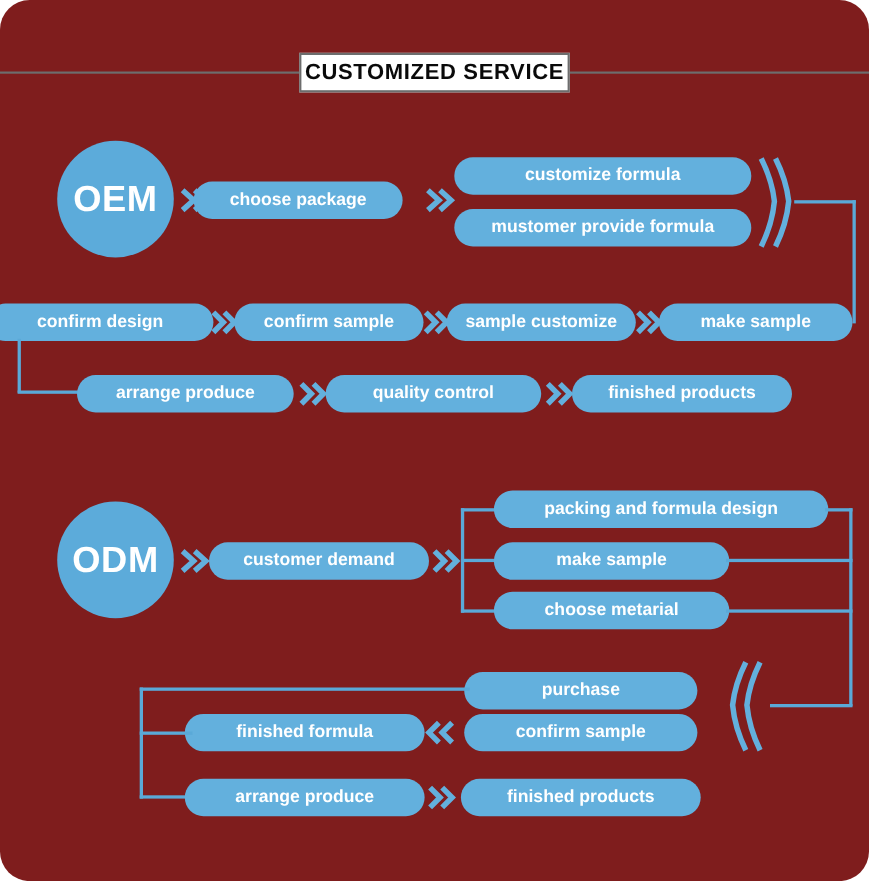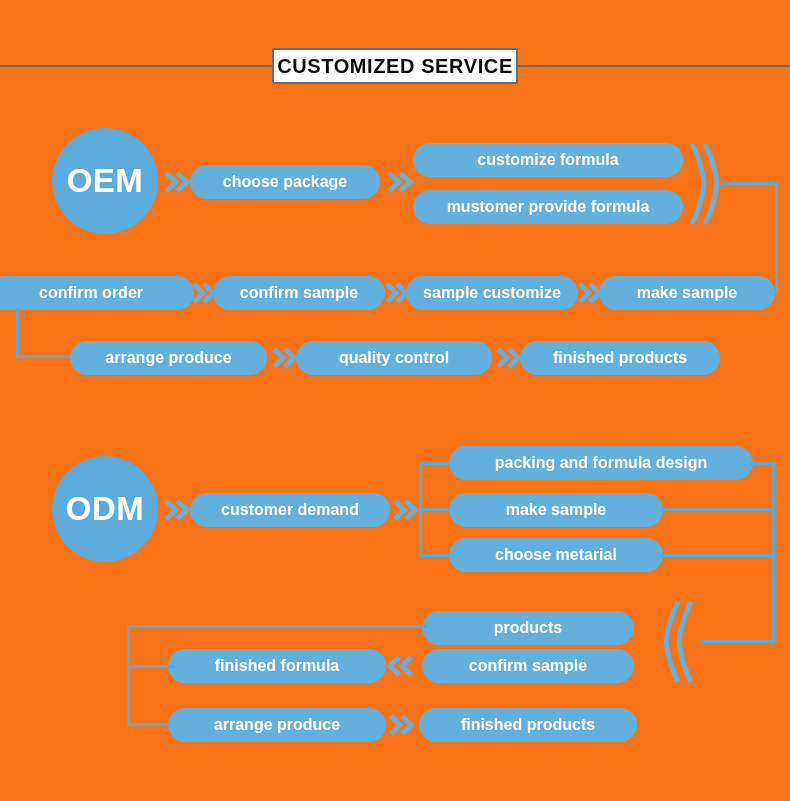--- a/index.html
+++ b/index.html
@@ -7,22 +7,23 @@
     padding: 0;
     background: #ffffff;
   }
   body {
     font-family: "Liberation Sans", sans-serif;
   }
   #canvas {
     position: relative;
     width: 790px;
     height: 801px;
-    background: #f97316;
+    background: #7f1d1d;
     overflow: hidden;
+    border-radius: 27px;
   }
 
   
   .header-band {
     position: absolute;
     left: 0;
     top: 48px;
     width: 790px;
     height: 36px;
   }
@@ -132,21 +133,21 @@
     <span>OEM</span>
   </div>
 
   <div class="chev" style="left:162px; top:167px; width:30px; height:30px;">
     <svg width="30" height="30" viewBox="0 0 30 30" aria-hidden="true">
       <path d="M4 6 L14 15 L4 24" fill="none" stroke="#63b0dd" stroke-width="5" stroke-linecap="butt" stroke-linejoin="miter"></path>
       <path d="M15 6 L25 15 L15 24" fill="none" stroke="#63b0dd" stroke-width="5" stroke-linecap="butt" stroke-linejoin="miter"></path>
     </svg>
   </div>
 
-  <div class="pill" style="left:190px; top:165px; width:190px;">
+  <div class="pill" style="left:176px; top:165px; width:190px;">
     <span>choose package</span>
   </div>
 
   <div class="chev" style="left:385px; top:167px; width:30px; height:30px;">
     <svg width="30" height="30" viewBox="0 0 30 30" aria-hidden="true">
       <path d="M4 6 L14 15 L4 24" fill="none" stroke="#63b0dd" stroke-width="5"></path>
       <path d="M15 6 L25 15 L15 24" fill="none" stroke="#63b0dd" stroke-width="5"></path>
     </svg>
   </div>
 
@@ -195,21 +196,21 @@
   </div>
 
   <div class="chev" style="left:192px; top:278px; width:24px; height:30px;">
     <svg width="24" height="30" viewBox="0 0 24 30" aria-hidden="true">
       <path d="M2 6 L11 15 L2 24" fill="none" stroke="#63b0dd" stroke-width="5"></path>
       <path d="M12 6 L21 15 L12 24" fill="none" stroke="#63b0dd" stroke-width="5"></path>
     </svg>
   </div>
 
   <div class="pill" style="left:-12px; top:276px; width:206px;">
-    <span>confirm order</span>
+    <span>confirm design</span>
   </div>
 
   <div class="line v" style="left:16px; top:308px; height:49px;"></div>
   <div class="line h" style="left:16px; top:355px; width:64px;"></div>
 
   <div class="pill" style="left:70px; top:341px; width:197px;">
     <span>arrange produce</span>
   </div>
 
   <div class="chev" style="left:272px; top:343px; width:26px; height:30px;">
@@ -281,21 +282,21 @@
   <div class="line h" style="left:700px; top:640px; width:75px;"></div>
 
   <div class="chev" style="left:655px; top:600px; width:40px; height:84px;">
     <svg width="40" height="84" viewBox="0 0 40 84" aria-hidden="true">
       <path d="M36 2 Q26 22 24 41 Q26 62 36 82" fill="none" stroke="#63b0dd" stroke-width="5"></path>
       <path d="M23 2 Q13 22 11 41 Q13 62 23 82" fill="none" stroke="#63b0dd" stroke-width="5"></path>
     </svg>
   </div>
 
   <div class="pill" style="left:422px; top:611px; width:212px;">
-    <span>products</span>
+    <span>purchase</span>
   </div>
 
   <div class="pill" style="left:422px; top:649px; width:212px;">
     <span>confirm sample</span>
   </div>
 
   <div class="chev" style="left:387px; top:651px; width:28px; height:30px;">
     <svg width="28" height="30" viewBox="0 0 28 30" aria-hidden="true">
       <path d="M12 6 L3 15 L12 24" fill="none" stroke="#63b0dd" stroke-width="5"></path>
       <path d="M24 6 L15 15 L24 24" fill="none" stroke="#63b0dd" stroke-width="5"></path>

